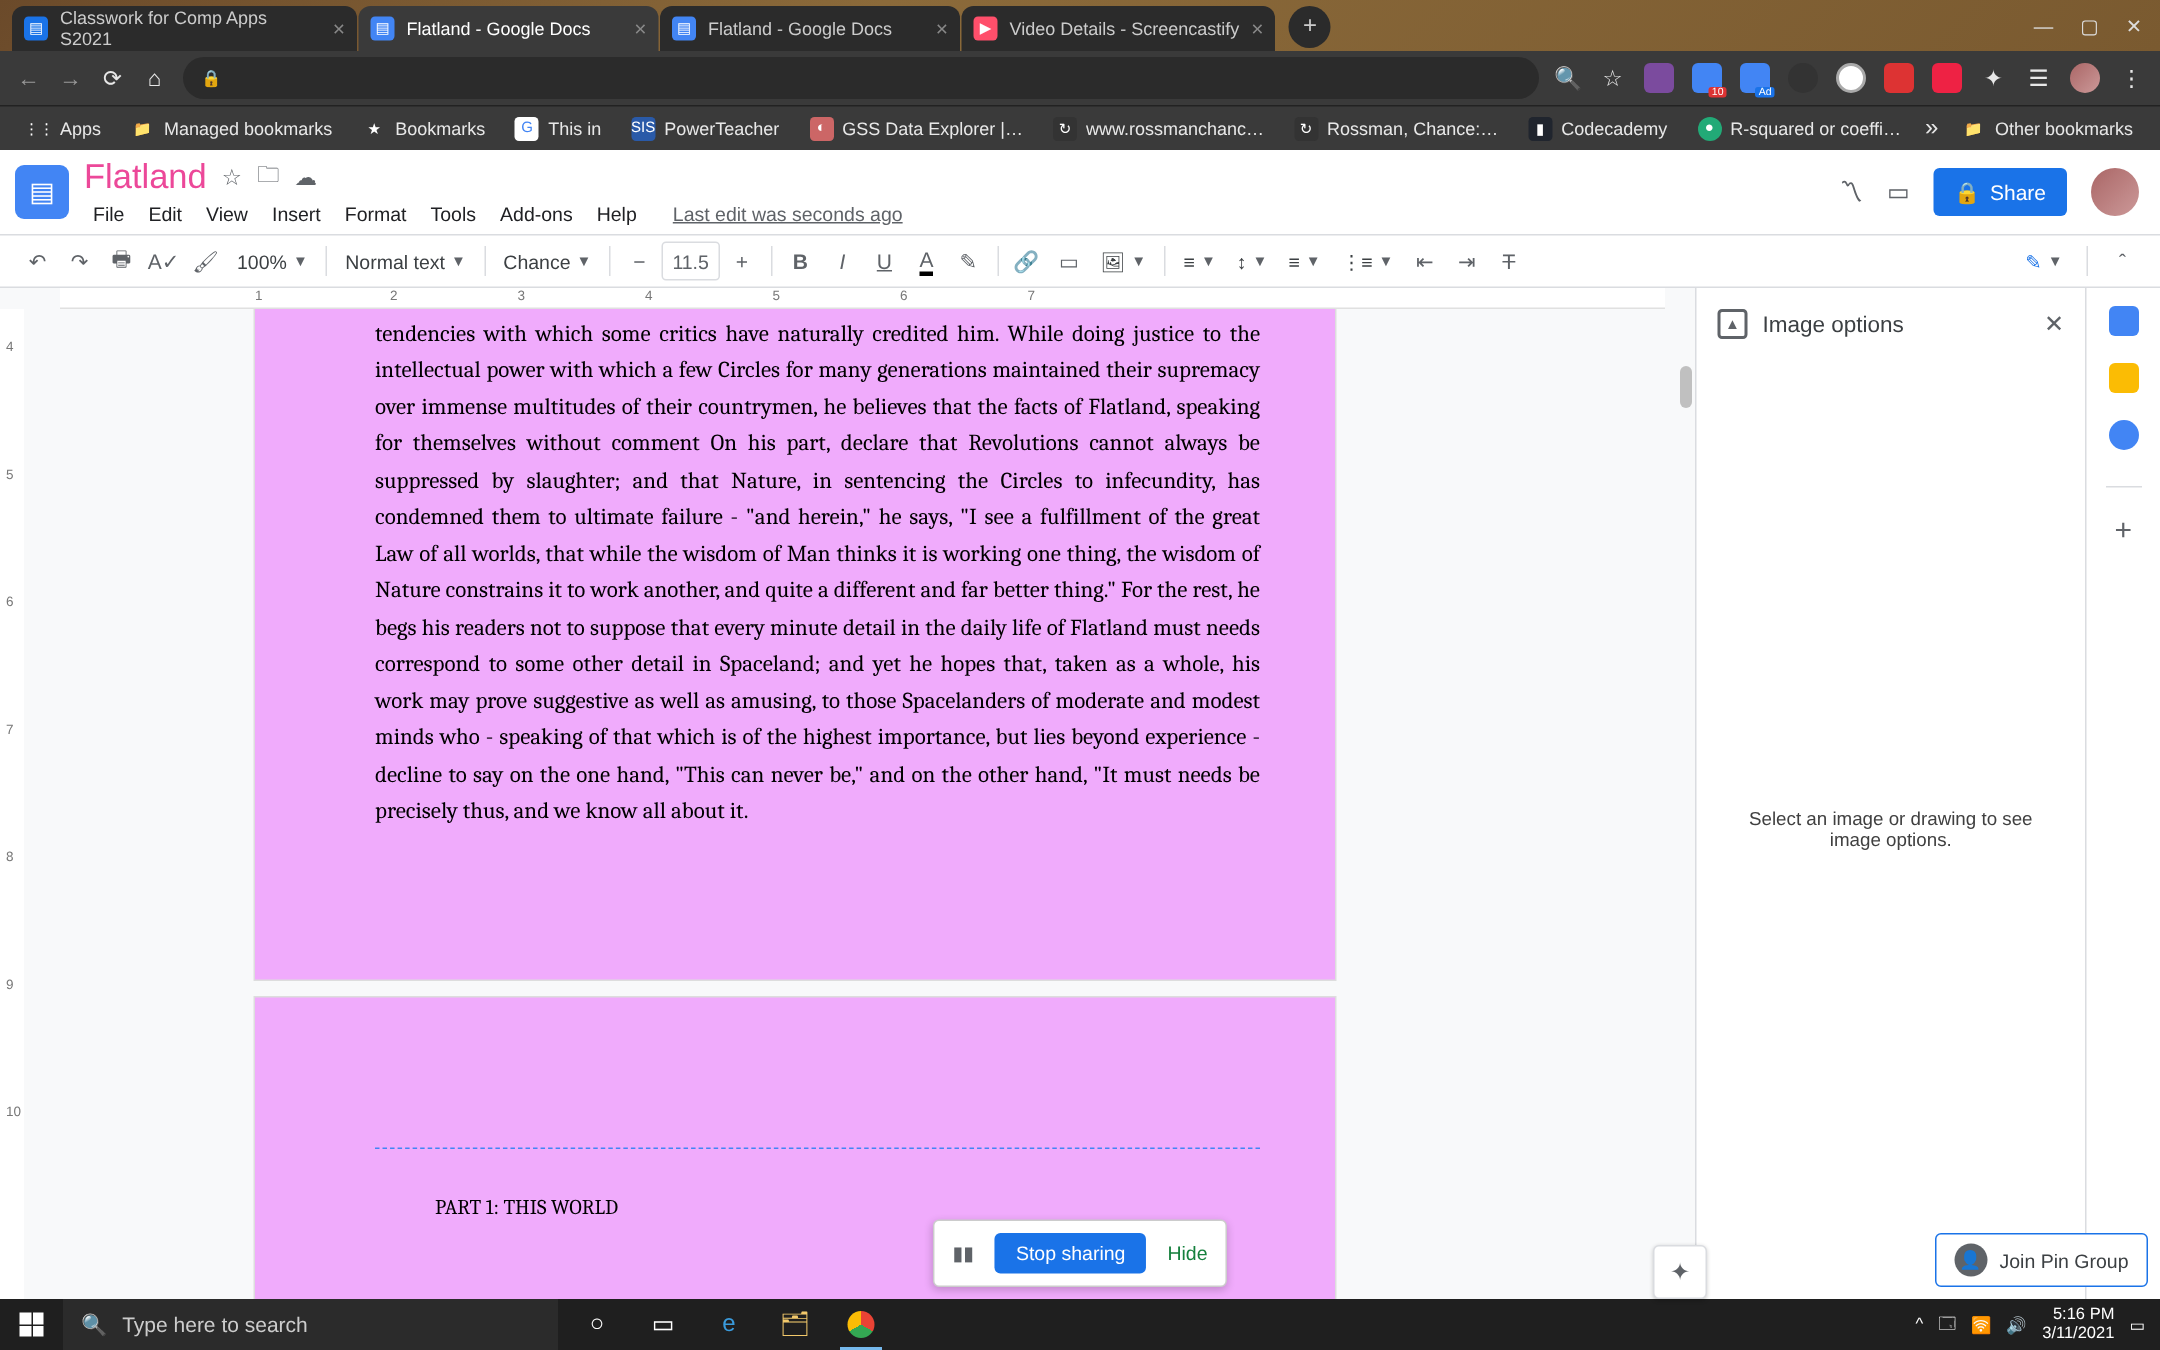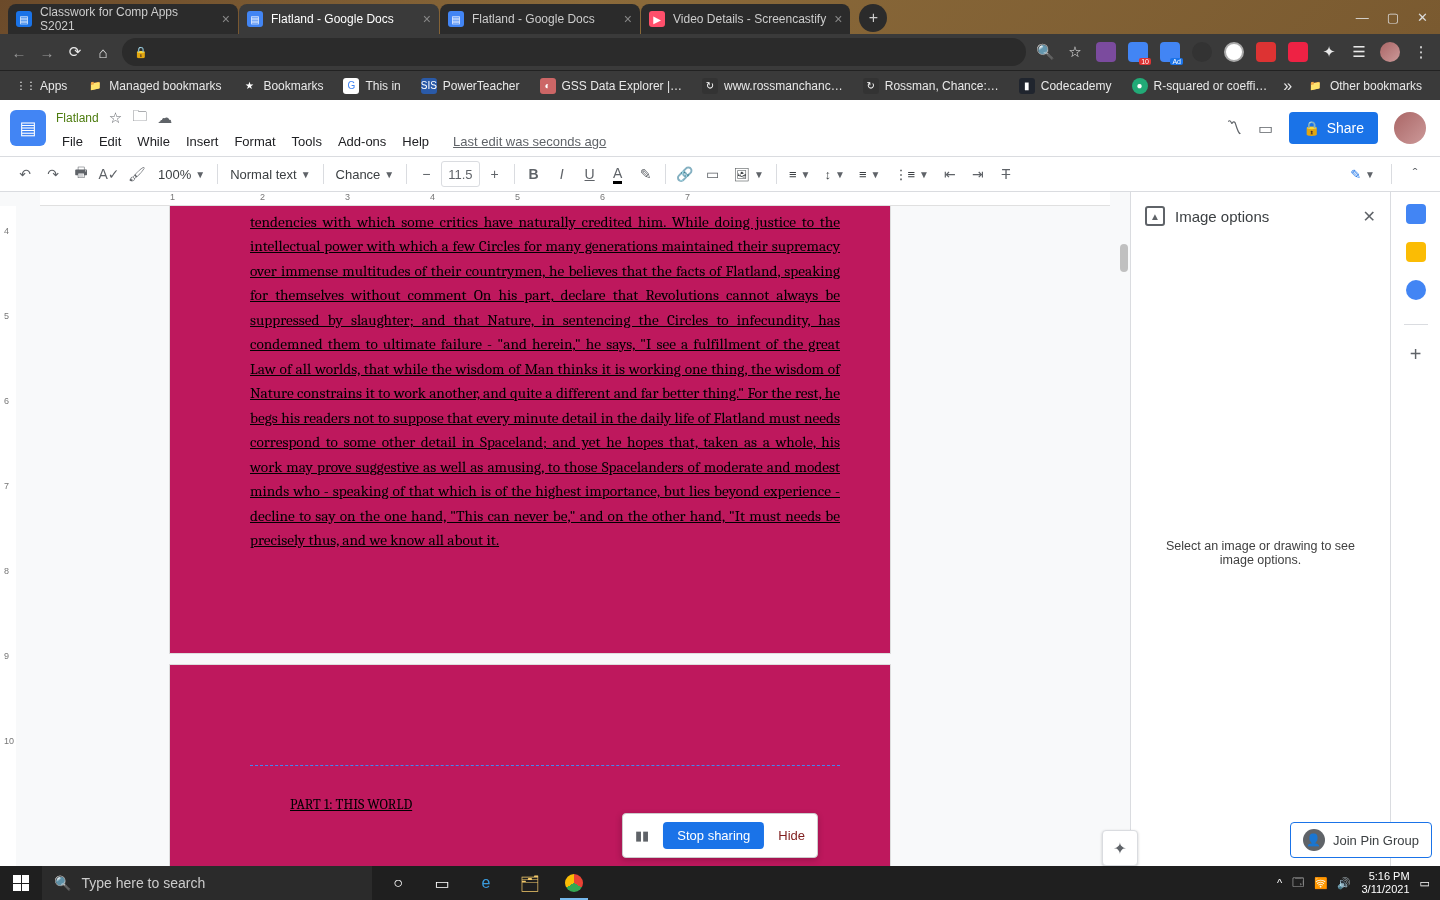--- a/index.html
+++ b/index.html
@@ -29,21 +29,21 @@
 .bm { color: #e8e8e8; font-size: 12px; display: flex; align-items: center; gap: 6px; padding: 4px 8px; border-radius: 4px; white-space: nowrap; }
 .bm .bi { width:16px;height:16px;border-radius:3px;display:flex;align-items:center;justify-content:center;font-size:10px; }
 .bm-bar .more { color:#e8e8e8; margin-left:4px; }
 .bm-bar .other { margin-left:auto; }
 
 
 .docs-hdr { height: 56px; background: #fff; display: flex; align-items: center; padding: 0 14px 0 10px; }
 .docs-logo { width: 36px; height: 36px; background: #4285f4; border-radius: 6px; display:flex;align-items:center;justify-content:center;color:#fff;font-size:18px; }
 .docs-title-area { margin-left: 10px; }
 .docs-title-row { display:flex; align-items:center; gap:10px; }
-.docs-title { font-size: 12px; color: #4d7c0f; }
+.docs-title { font-size: 23px; color: #ec4899; }
 .title-ico { color:#5f6368; font-size:15px; }
 .docs-menu { display:flex; gap:4px; margin-top:2px; }
 .docs-menu span { font-size: 13px; color: #202124; padding: 2px 6px; }
 .docs-menu .last-edit { color:#5f6368; text-decoration: underline; margin-left:8px; }
 .docs-hdr .right { margin-left:auto; display:flex; align-items:center; gap:16px; }
 .share-btn { background:#1a73e8; color:#fff; padding:8px 14px; border-radius:4px; font-size:14px; font-weight:500; display:flex;align-items:center;gap:6px; }
 .avatar { width:32px;height:32px;border-radius:50%;background:linear-gradient(135deg,#a66,#c99); }
 
 
 .toolbar { height: 36px; border-top:1px solid #dadce0; border-bottom:1px solid #dadce0; display:flex; align-items:center; padding:0 12px; gap:2px; }
@@ -54,21 +54,21 @@
 .tb-sel .arr { font-size:10px;color:#5f6368;}
 .toolbar .pull-right { margin-left:auto; display:flex;align-items:center;gap:6px; }
 
 
 .main { position:absolute; top:192px; bottom:34px; left:0; right:0; display:flex; }
 .doc-area { flex:1; background:#f8f9fa; position:relative; overflow:hidden; }
 .hruler { height:14px; background:#fff; border-bottom:1px solid #e0e0e0; position:relative; margin-left:40px; margin-right:20px; font-size:9px; color:#777; }
 .hruler span { position:absolute; top:0; }
 .vruler { position:absolute; left:0; top:14px; bottom:0; width:16px; background:#fff; font-size:9px; color:#777; }
 .vruler span { position:absolute; left:4px; }
-.page { background:#be185d; width:720px; margin:0 0 12px 170px; box-shadow:0 0 0 1px #ddd; padding:4px 50px 100px 80px;text-decoration:underline; }
+.page { background:#f0abfc; width:720px; margin:0 0 12px 170px; box-shadow:0 0 0 1px #ddd; padding:4px 50px 100px 80px; }
 .page.p2 { padding-top:100px; min-height:300px; }
 .body-text { font-family: Cambria, Georgia, serif; font-size:15.3px; line-height:1.6; color:#000; text-align:justify; }
 .contents-head { font-family: Cambria, Georgia, serif; font-size:14px; text-align:left; margin-left:40px; }
 .part-head { font-family: Cambria, Georgia, serif; font-size:14px; margin-left:40px; margin-top:30px; }
 .dashrule { border:none; border-top:1px dashed #4285f4; margin:0 0 8px 0; }
 
 
 .side-panel { width:260px; border-left:1px solid #dadce0; background:#fff; display:flex; flex-direction:column; }
 .sp-head { display:flex; align-items:center; padding:14px 14px; gap:10px; }
 .sp-head .ico { color:#5f6368; width:20px; height:20px; border:2px solid #5f6368; border-radius:3px; display:flex;align-items:center;justify-content:center;font-size:10px; }
@@ -81,21 +81,21 @@
 .app-ico { width:20px;height:20px;border-radius:4px; }
 
 
 .explore { position:absolute; right:302px; bottom:34px; width:36px;height:36px;background:#fff;border:1px solid #dadce0;border-radius:4px;box-shadow:0 1px 3px rgba(0,0,0,.2);display:flex;align-items:center;justify-content:center;color:#5f6368; z-index:50; }
 .join-pin { position:absolute; right:8px; bottom:42px; background:#fff; border:1px solid #1a73e8; border-radius:4px; padding:6px 12px; font-size:13px; color:#3c4043; display:flex;align-items:center;gap:8px; z-index:50; }
 .join-pin .ji { width:22px;height:22px;border-radius:50%;background:#5f6368;color:#fff;display:flex;align-items:center;justify-content:center;font-size:12px; }
 
 
 .share-banner { position:absolute; left:50%; transform:translateX(-50%); bottom:42px; background:#fff; border:1px solid #ccc; border-radius:4px; box-shadow:0 2px 6px rgba(0,0,0,.2); display:flex; align-items:center; padding:8px 12px; gap:14px; font-size:13px; color:#3c4043; z-index:60; }
 .share-banner .stop { background:#1a73e8; color:#fff; padding:6px 14px; border-radius:4px; }
-.share-banner .hide { color:#7f1d1d; }
+.share-banner .hide { color:#15803d; }
 
 
 .taskbar { position:absolute; bottom:0; left:0; right:0; height:34px; background:#1f1f1f; display:flex; align-items:center; color:#fff; }
 .start { width:42px; height:34px; display:flex;align-items:center;justify-content:center; }
 .win-logo { width:16px;height:16px;display:grid;grid-template-columns:1fr 1fr;grid-template-rows:1fr 1fr;gap:1px; }
 .win-logo div{background:#fff;}
 .search-box { flex:0 0 330px; height:34px; background:#2b2b2b; display:flex;align-items:center;padding:0 12px;gap:10px;color:#ccc;font-size:14px; }
 .task-icons { display:flex; gap:4px; margin-left:6px; }
 .tico { width:40px;height:34px;display:flex;align-items:center;justify-content:center;font-size:16px; position:relative;}
 .tico.active::after{content:'';position:absolute;bottom:0;left:6px;right:6px;height:2px;background:#76b9ed;}
@@ -219,21 +219,21 @@
   <div class="docs-title-area">
     <div class="docs-title-row">
       <span class="docs-title">Flatland</span>
       <span class="title-ico">☆</span>
       <span class="title-ico">🗀</span>
       <span class="title-ico">☁</span>
     </div>
     <div class="docs-menu">
       <span>File</span>
       <span>Edit</span>
-      <span>While</span>
+      <span>View</span>
       <span>Insert</span>
       <span>Format</span>
       <span>Tools</span>
       <span>Add-ons</span>
       <span>Help</span>
       <span class="last-edit">Last edit was seconds ago</span>
     </div>
   </div>
   <div class="right">
     <span style="color:#5f6368">〽</span>

